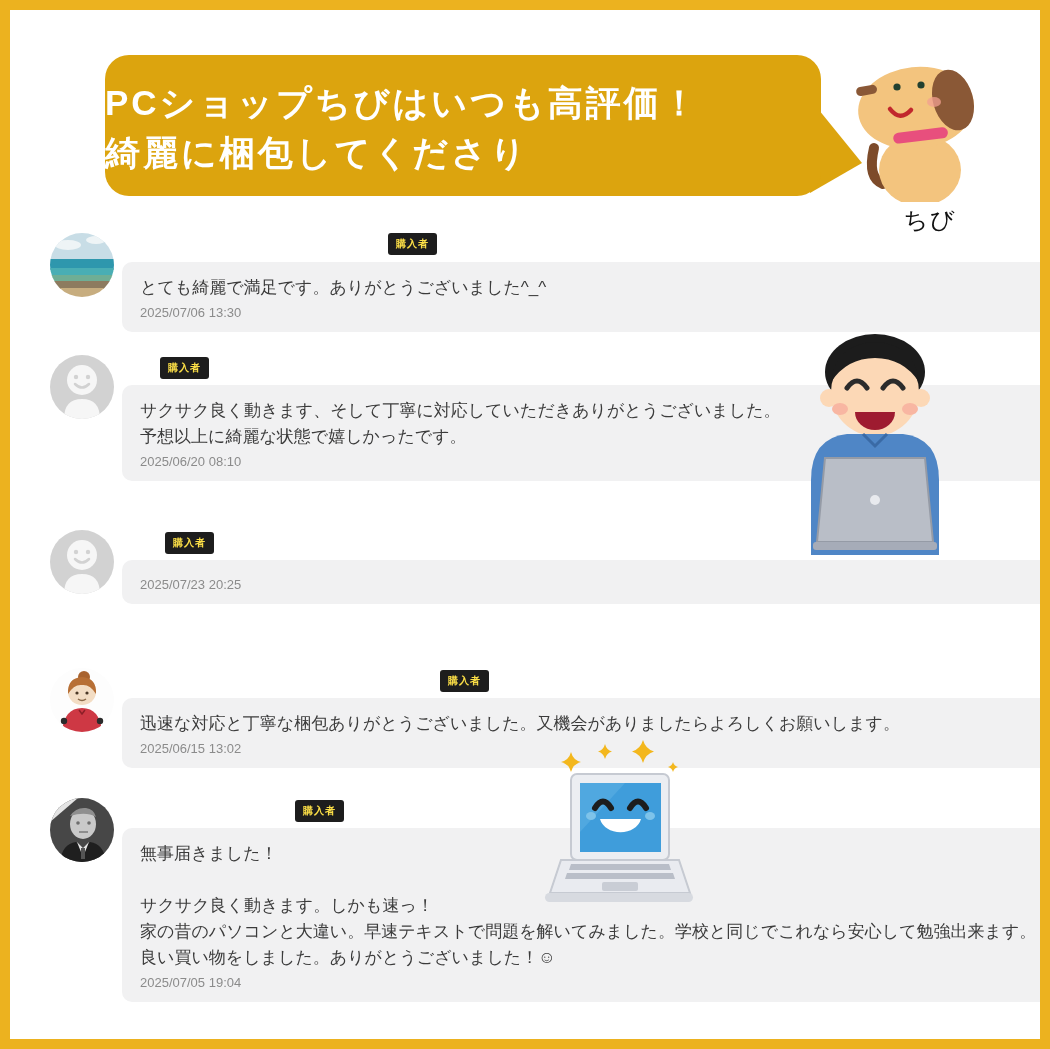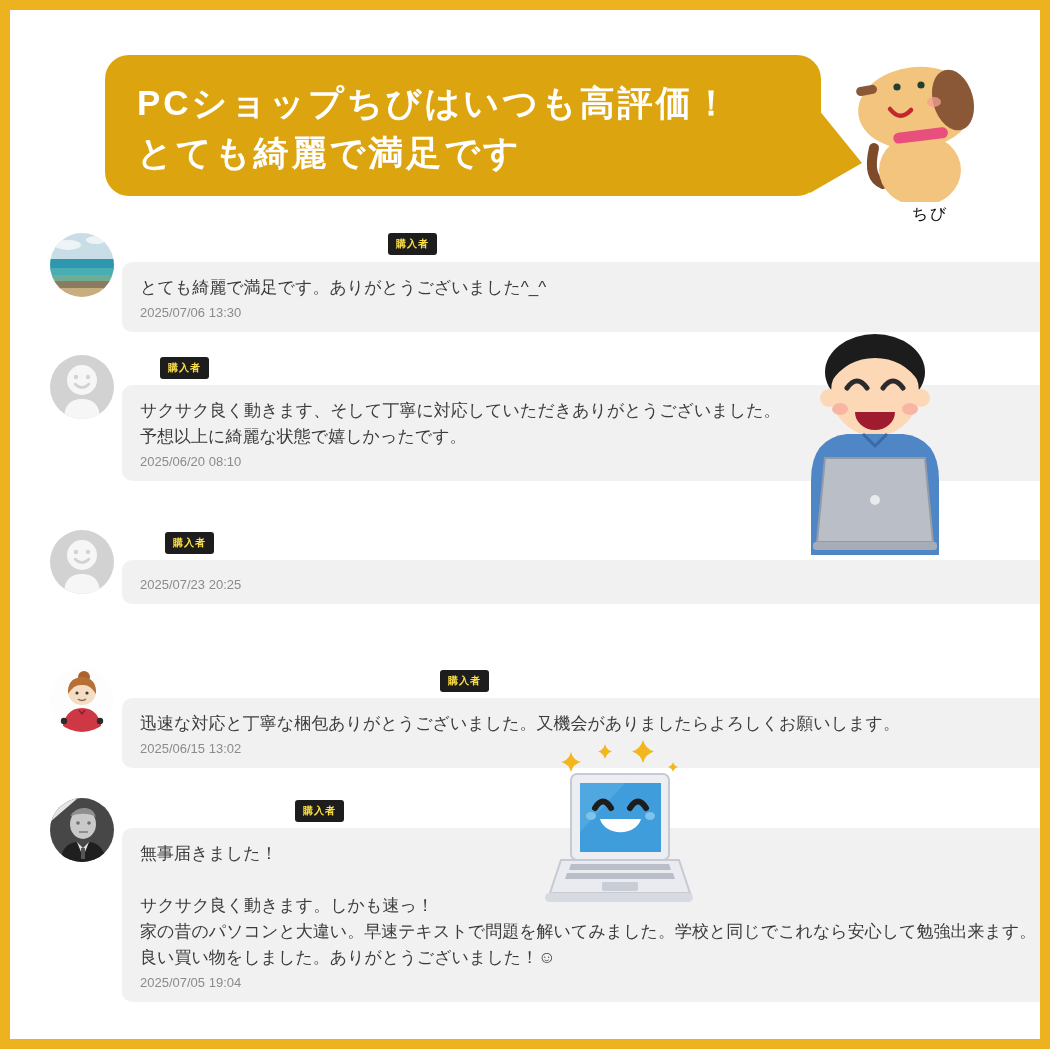--- a/index.html
+++ b/index.html
@@ -8,28 +8,27 @@
     background:#ffffff; border:10px solid #ecb21f; overflow:hidden;
     font-family:"Liberation Sans","DejaVu Sans",sans-serif;
   }
   
   .banner {
     position:absolute; left:95px; top:45px; width:716px; height:141px;
     background:#dca40e; border-radius:24px; color:#ffffff; z-index:2;
   }
   .banner .t1, .banner .t2 {
     font-weight:bold; font-size:35px; letter-spacing:3px; line-height:50px;
-    padding-left:32px;
   }
   .banner .t1 { padding-top:23px; }
   .banner-tail { position:absolute; left:800px; top:83px; width:62px; height:108px; z-index:1; }
   .mascot { position:absolute; left:835px; top:48px; width:150px; height:144px; z-index:2; }
   .mascot-name {
     position:absolute; left:858px; top:194px; width:124px; text-align:center;
-    font-size:16px; color:#111; letter-spacing:2px;
+    font-size:24px; color:#111; letter-spacing:2px;
   }
   
   .avatar {
     position:absolute; width:64px; height:64px; border-radius:50%;
     overflow:hidden; z-index:3;
   }
   .badge {
     position:absolute; display:inline-block; background:#1d1d1d; color:#fde047;
     font-size:10px; font-weight:bold; letter-spacing:1px;
     padding:4px 8px; border-radius:3px; z-index:3;
@@ -68,21 +67,21 @@
 <body>
 
 <div class="page">
 
   <svg class="banner-tail" viewBox="0 0 62 108">
     <polygon points="0,6 52,70 0,100" fill="#dca40e"></polygon>
   </svg>
 
   <div class="banner">
     <div class="t1">PCショップちびはいつも高評価！</div>
-    <div class="t2">とても綺麗で満足です</div>
+    <div class="t2">綺麗に梱包してくださり</div>
   </div>
 
   <svg class="mascot" viewBox="0 0 150 144">
     <path d="M 38 126 Q 22 120 29 90" stroke="#7d4b2a" stroke-width="10" fill="none" stroke-linecap="round"></path>
     <ellipse cx="75" cy="112" rx="41" ry="36" fill="#f3c47e"></ellipse>
     <ellipse cx="71" cy="50" rx="58" ry="41" fill="#f3c47e" transform="rotate(-6 71 50)"></ellipse>
     <ellipse cx="108" cy="42" rx="20" ry="31" fill="#8a5836" transform="rotate(-16 108 42)"></ellipse>
     <rect x="11" y="28" width="21" height="9" rx="4.5" fill="#8a5836" transform="rotate(-10 21 32)"></rect>
     <circle cx="52" cy="29" r="3.6" fill="#22402f"></circle>
     <circle cx="76" cy="27" r="3.6" fill="#22402f"></circle>

